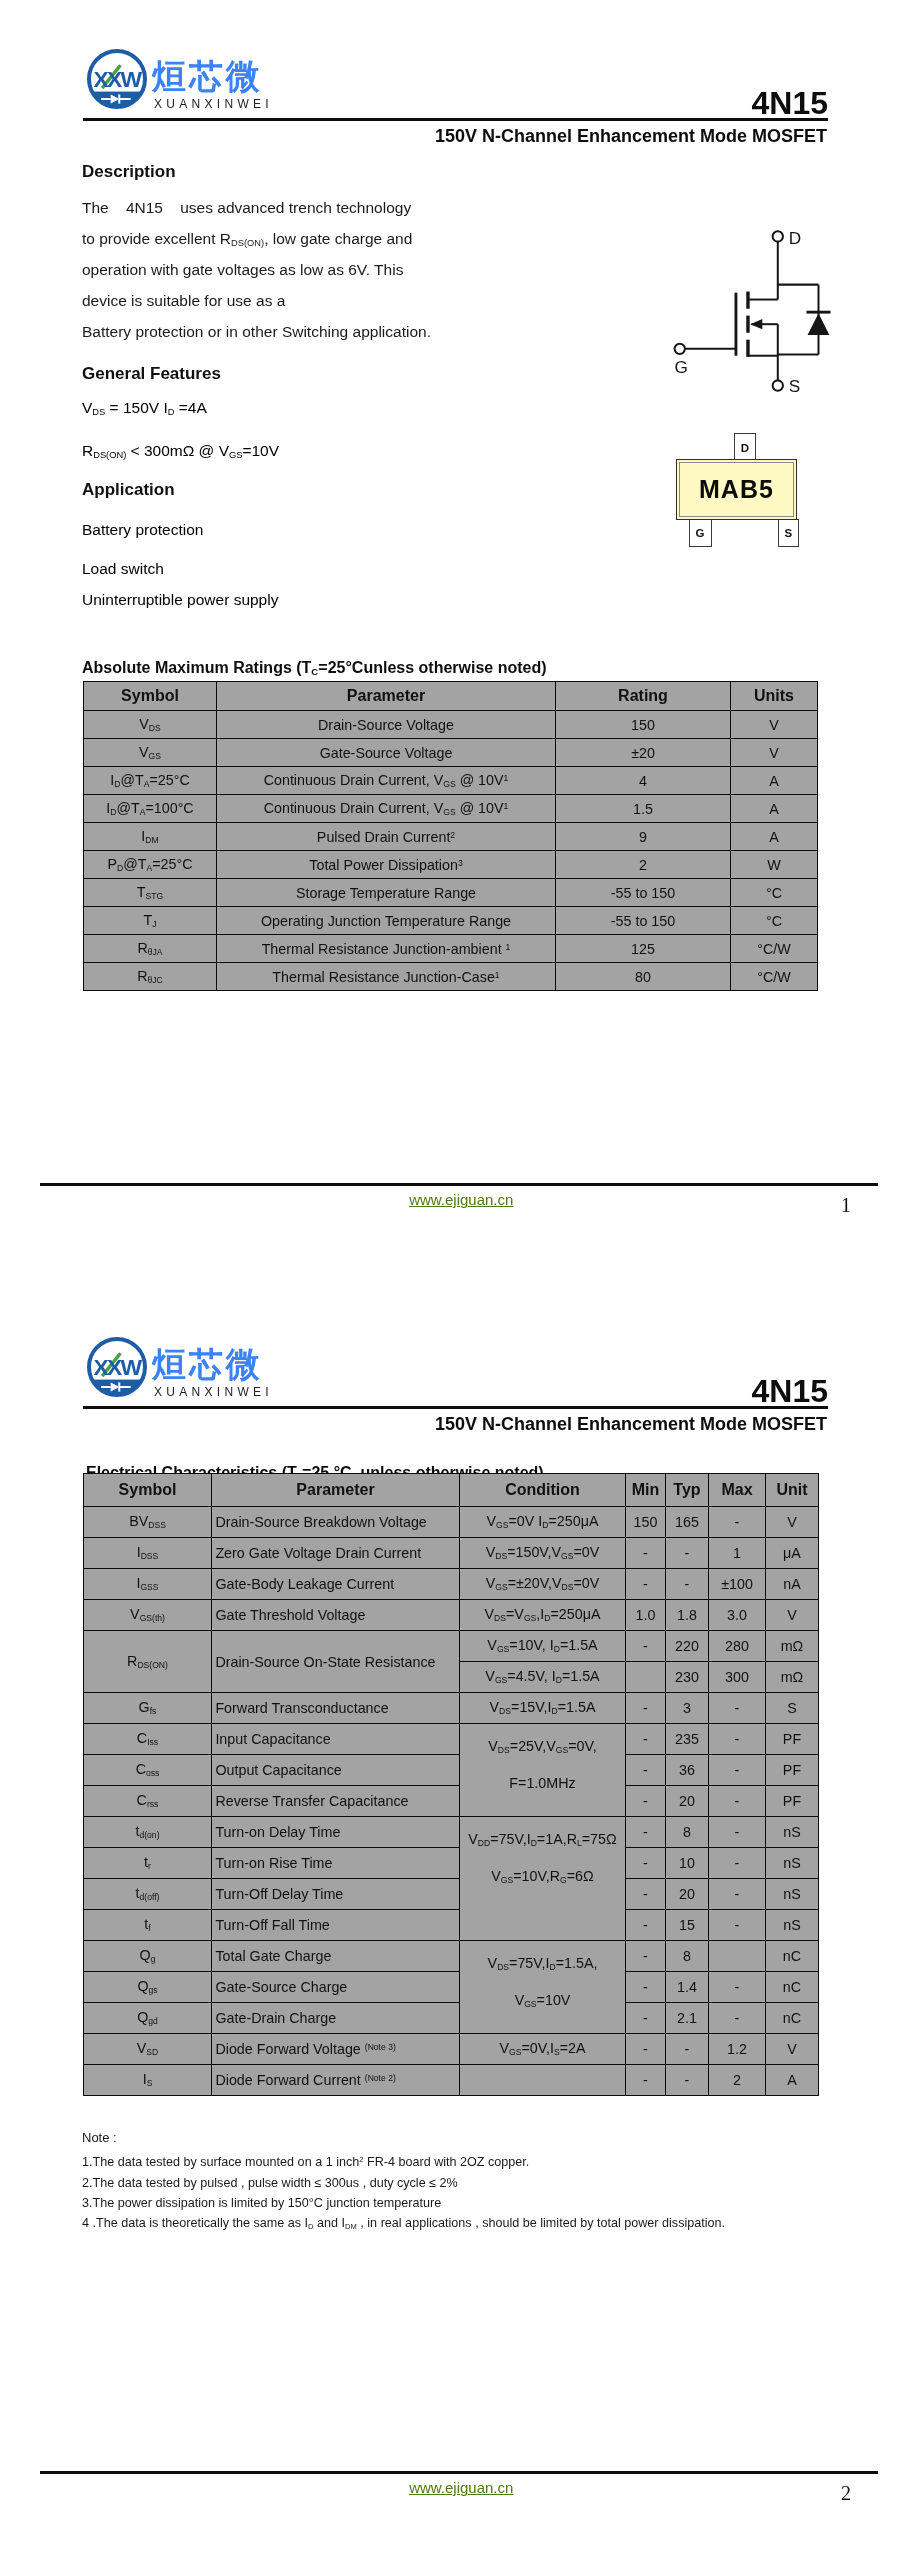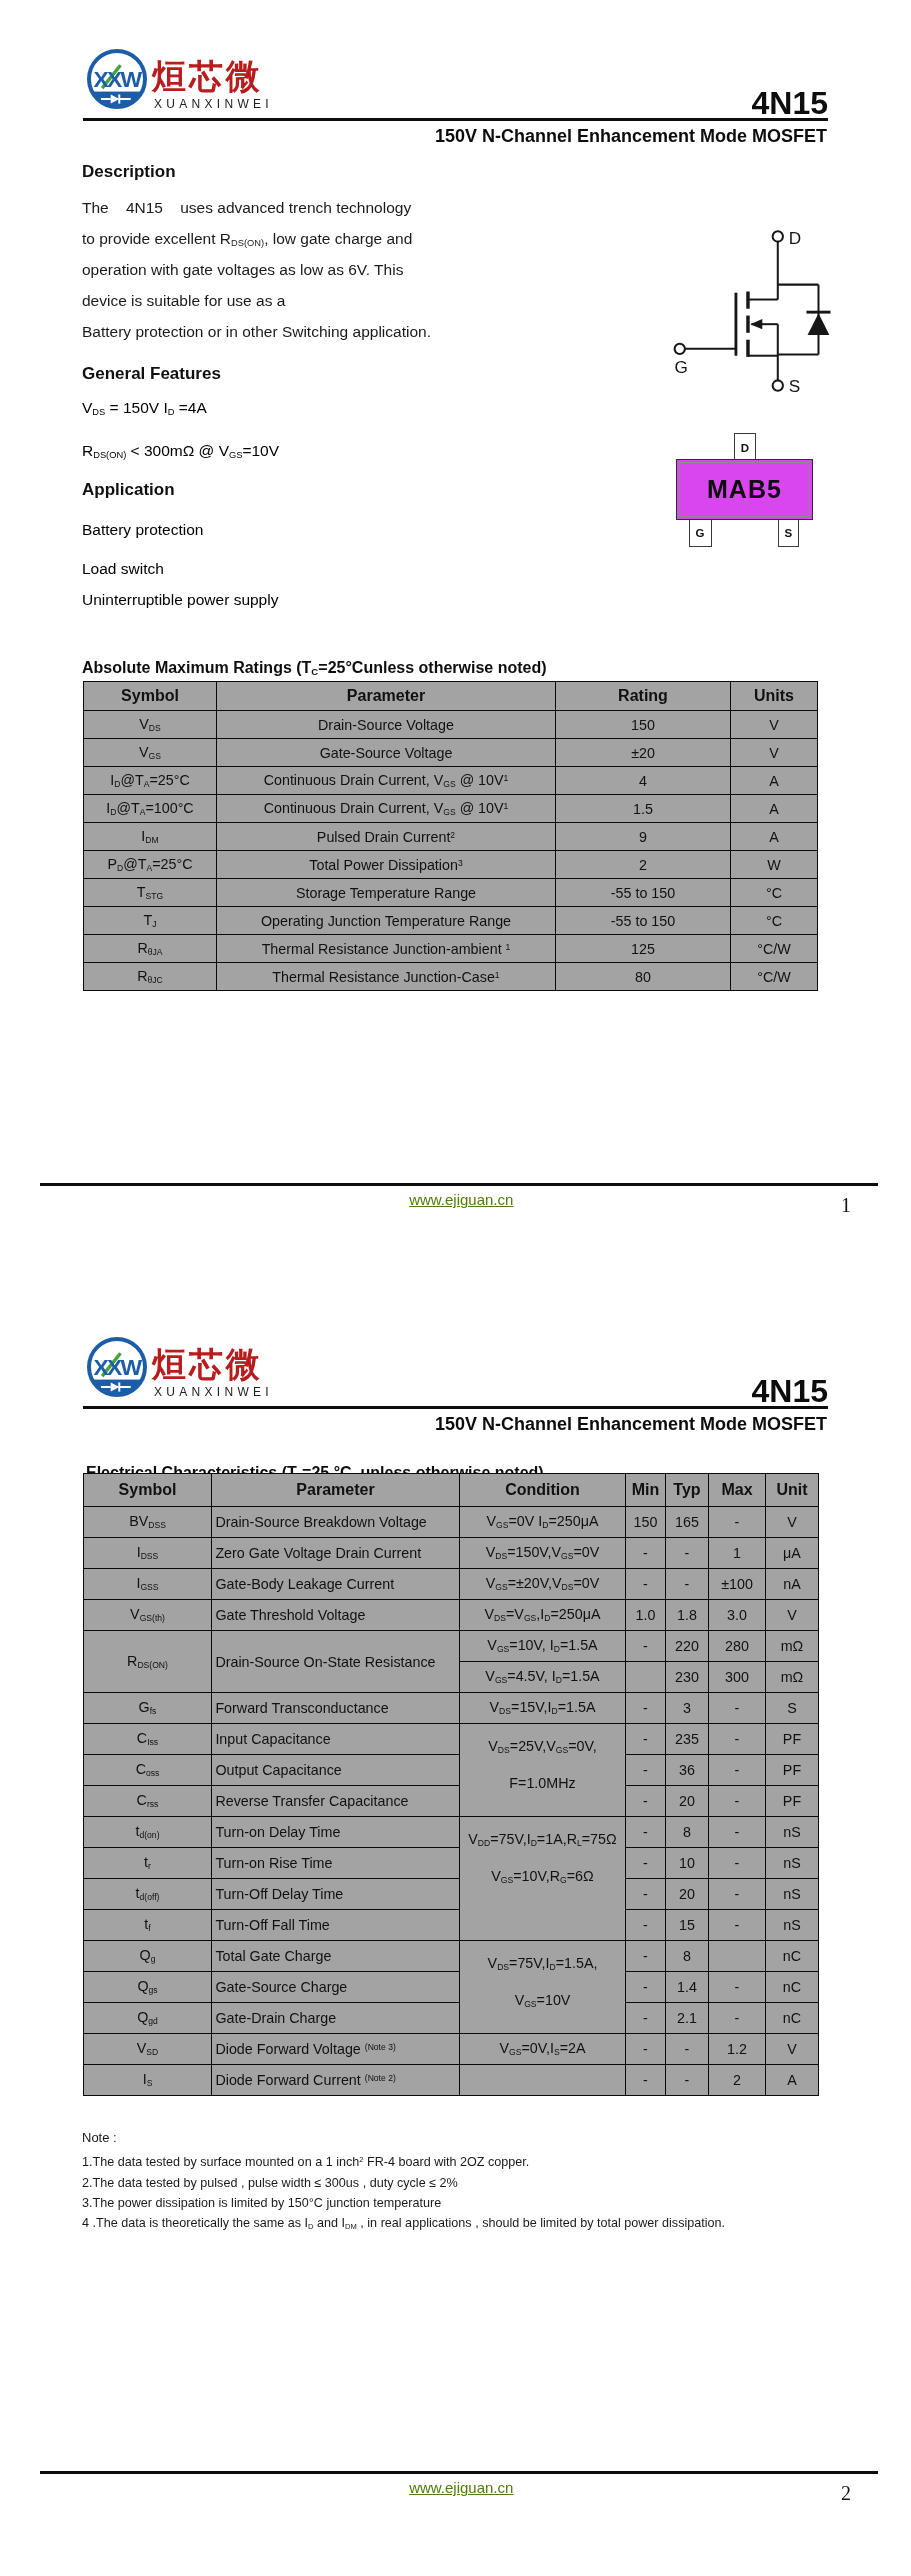--- a/index.html
+++ b/index.html
@@ -10,21 +10,21 @@
     color:#141414;
   }
   .page { position:absolute; left:0; width:911px; height:1288px; background:#fff; overflow:hidden; }
   #page1 { top:0; }
   #page2 { top:1288px; }
 
   
   .logo-wrap { position:absolute; left:85px; top:44px; width:207px; height:70px; }
   .logo-svg { position:absolute; left:0; top:3.4px; }
   .logo-cn { position:absolute; left:67px; top:12.6px; font-size:34px; font-weight:700;
-             letter-spacing:2.9px; color:#b91c1c; font-family:"DejaVu Sans",sans-serif; line-height:38px; }
+             letter-spacing:2.9px; color:#3b82f6; font-family:"DejaVu Sans",sans-serif; line-height:38px; }
   .logo-en { position:absolute; left:69px; top:53px; font-size:12px; font-weight:500;
              letter-spacing:4.3px; color:#222; }
   .part-number { position:absolute; right:83px; top:87px; font-size:32px; font-weight:700;
                  letter-spacing:0px; color:#0d0d0d; line-height:1; }
   .header-rule { position:absolute; left:83px; top:118px; width:745px; height:3.4px; background:#0d0d0d; }
   .subtitle { position:absolute; right:84px; top:126px; font-size:18px; font-weight:700; color:#0d0d0d; }
 
   
   .h-sec { position:absolute; left:82px; font-size:17px; font-weight:700; color:#101010; }
   .bodytxt { position:absolute; left:82px; font-size:15.5px; color:#000000; line-height:16px; white-space:nowrap; }
@@ -54,22 +54,22 @@
   .mosfet-box { position:absolute; left:670px; top:225px; width:172px; height:172px; }
 
   
   .pkg { position:absolute; left:676px; top:433px; width:138px; height:115px; }
   .pkg .pin { position:absolute; border:1.1px solid #3a3a3a; background:#fff;
               display:flex; align-items:center; justify-content:center;
               font-size:11.5px; font-weight:700; color:#111; }
   .pkg .pin-d { left:58px; top:0; width:22px; height:29px; }
   .pkg .pin-g { left:12.6px; top:86px; width:23px; height:27.5px; }
   .pkg .pin-s { left:102px; top:86px; width:20.7px; height:27.5px; }
-  .pkg .body { position:absolute; left:0; top:26px; width:137px; height:61px;
-               border:1.7px solid #2f2f2f; background:#d946ef; }
+  .pkg .body { position:absolute; left:0; top:26px; width:121px; height:61px;
+               border:1.7px solid #2f2f2f; background:#fef9c3; }
   .pkg .body-inner { position:absolute; left:1.7px; top:1.7px; right:1.7px; bottom:1.7px; border:0.6px solid #8a8a8a;
                      display:flex; align-items:center; justify-content:center; }
   .pkg .marking { font-size:25px; font-weight:700; letter-spacing:1.1px; color:#0c0c0c; }
 
   
   .tbl-title { position:absolute; left:82px; font-size:16px; font-weight:700; color:#0e0e0e; white-space:nowrap; }
 
   
   .note-head { position:absolute; left:82px; font-size:13px; color:#1a1a1a; }
   .note-line { position:absolute; left:82px; font-size:12.6px; color:#1a1a1a; white-space:nowrap; }

